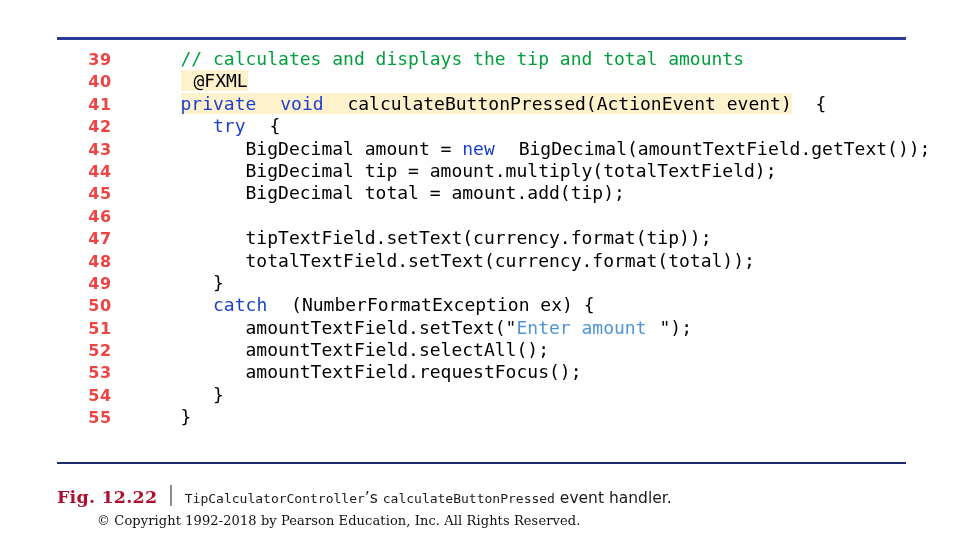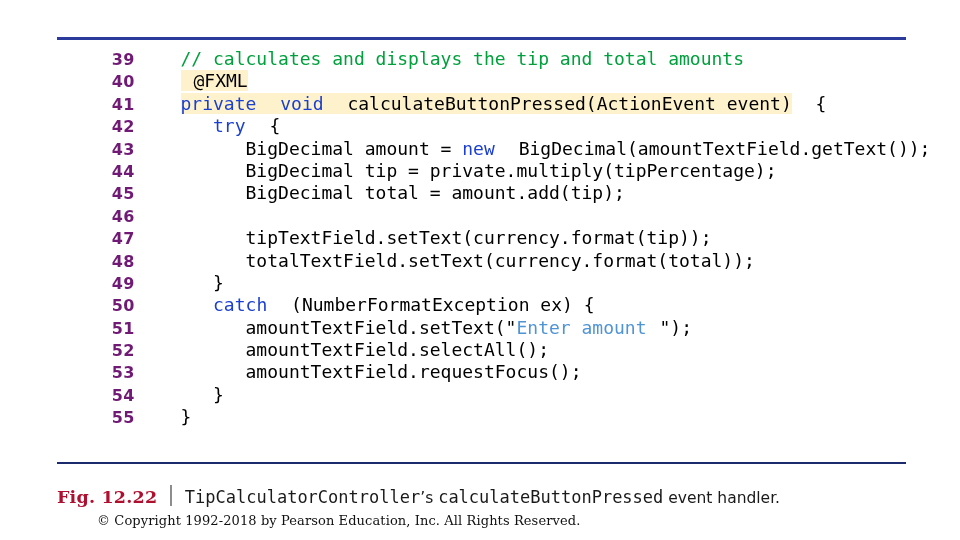--- a/index.html
+++ b/index.html
@@ -50,27 +50,27 @@
 
   .code-line {
     display: flex;
     align-items: baseline;
     height: 22.4px;
     white-space: pre;
   }
 
   .line-number {
     flex: 0 0 78px;
-    text-align: right;
+    text-align: center;
     padding-left: 8px;
     box-sizing: border-box;
     font-family: "DejaVu Sans", sans-serif;
     font-weight: bold;
     font-size: 16px;
-    color: #701a75;
+    color: #ef4444;
     letter-spacing: 0.5px;
   }
 
   .code-text {
     flex: 1 1 auto;
     font-family: "DejaVu Sans Mono", monospace;
     font-size: 18px;
     color: #000000;
     white-space: pre;
     line-height: 22.4px;
@@ -103,21 +103,21 @@
     display: inline-block;
     width: 1.5px;
     height: 21px;
     background: #8d8d8d;
     margin: 0 13px;
     position: relative;
     top: 3px;
   }
   .cap-mono {
     font-family: "DejaVu Sans Mono", monospace;
-    font-size: 17px;
+    font-size: 13px;
     color: #1a1a1a;
   }
   .cap-text {
     font-family: "DejaVu Sans", sans-serif;
     font-size: 15.5px;
     color: #1a1a1a;
   }
 
   
   #copyright {
@@ -138,21 +138,21 @@
 <div id="slide">
 
   <div class="rule rule-top"></div>
 
   <div id="code-block">
       <div class="code-line"><span class="line-number">39</span><span class="code-text"><span class="tok tok-plain">   </span><span class="tok tok-comment">// calculates and displays the tip and total amounts</span></span></div>
       <div class="code-line"><span class="line-number">40</span><span class="code-text"><span class="tok tok-plain">   </span><span class="tok tok-plain hl">@FXML</span></span></div>
       <div class="code-line"><span class="line-number">41</span><span class="code-text"><span class="tok tok-plain">   </span><span class="tok tok-kw hl">private</span><span class="tok tok-plain hl"> </span><span class="tok tok-kw hl">void</span><span class="tok tok-plain hl"> calculateButtonPressed(ActionEvent event)</span><span class="tok tok-plain"> {</span></span></div>
       <div class="code-line"><span class="line-number">42</span><span class="code-text"><span class="tok tok-plain">      </span><span class="tok tok-kw">try</span><span class="tok tok-plain"> {</span></span></div>
       <div class="code-line"><span class="line-number">43</span><span class="code-text"><span class="tok tok-plain">         BigDecimal amount = </span><span class="tok tok-kw">new</span><span class="tok tok-plain"> BigDecimal(amountTextField.getText());</span></span></div>
-      <div class="code-line"><span class="line-number">44</span><span class="code-text"><span class="tok tok-plain">         BigDecimal tip = private.multiply(tipPercentage);</span></span></div>
+      <div class="code-line"><span class="line-number">44</span><span class="code-text"><span class="tok tok-plain">         BigDecimal tip = amount.multiply(totalTextField);</span></span></div>
       <div class="code-line"><span class="line-number">45</span><span class="code-text"><span class="tok tok-plain">         BigDecimal total = amount.add(tip);</span></span></div>
       <div class="code-line"><span class="line-number">46</span><span class="code-text"><span class="tok tok-plain"></span></span></div>
       <div class="code-line"><span class="line-number">47</span><span class="code-text"><span class="tok tok-plain">         tipTextField.setText(currency.format(tip));</span></span></div>
       <div class="code-line"><span class="line-number">48</span><span class="code-text"><span class="tok tok-plain">         totalTextField.setText(currency.format(total));</span></span></div>
       <div class="code-line"><span class="line-number">49</span><span class="code-text"><span class="tok tok-plain">      }</span></span></div>
       <div class="code-line"><span class="line-number">50</span><span class="code-text"><span class="tok tok-plain">      </span><span class="tok tok-kw">catch</span><span class="tok tok-plain"> (NumberFormatException ex) {</span></span></div>
       <div class="code-line"><span class="line-number">51</span><span class="code-text"><span class="tok tok-plain">         amountTextField.setText("</span><span class="tok tok-str">Enter amount</span><span class="tok tok-plain">");</span></span></div>
       <div class="code-line"><span class="line-number">52</span><span class="code-text"><span class="tok tok-plain">         amountTextField.selectAll();</span></span></div>
       <div class="code-line"><span class="line-number">53</span><span class="code-text"><span class="tok tok-plain">         amountTextField.requestFocus();</span></span></div>
       <div class="code-line"><span class="line-number">54</span><span class="code-text"><span class="tok tok-plain">      }</span></span></div>

